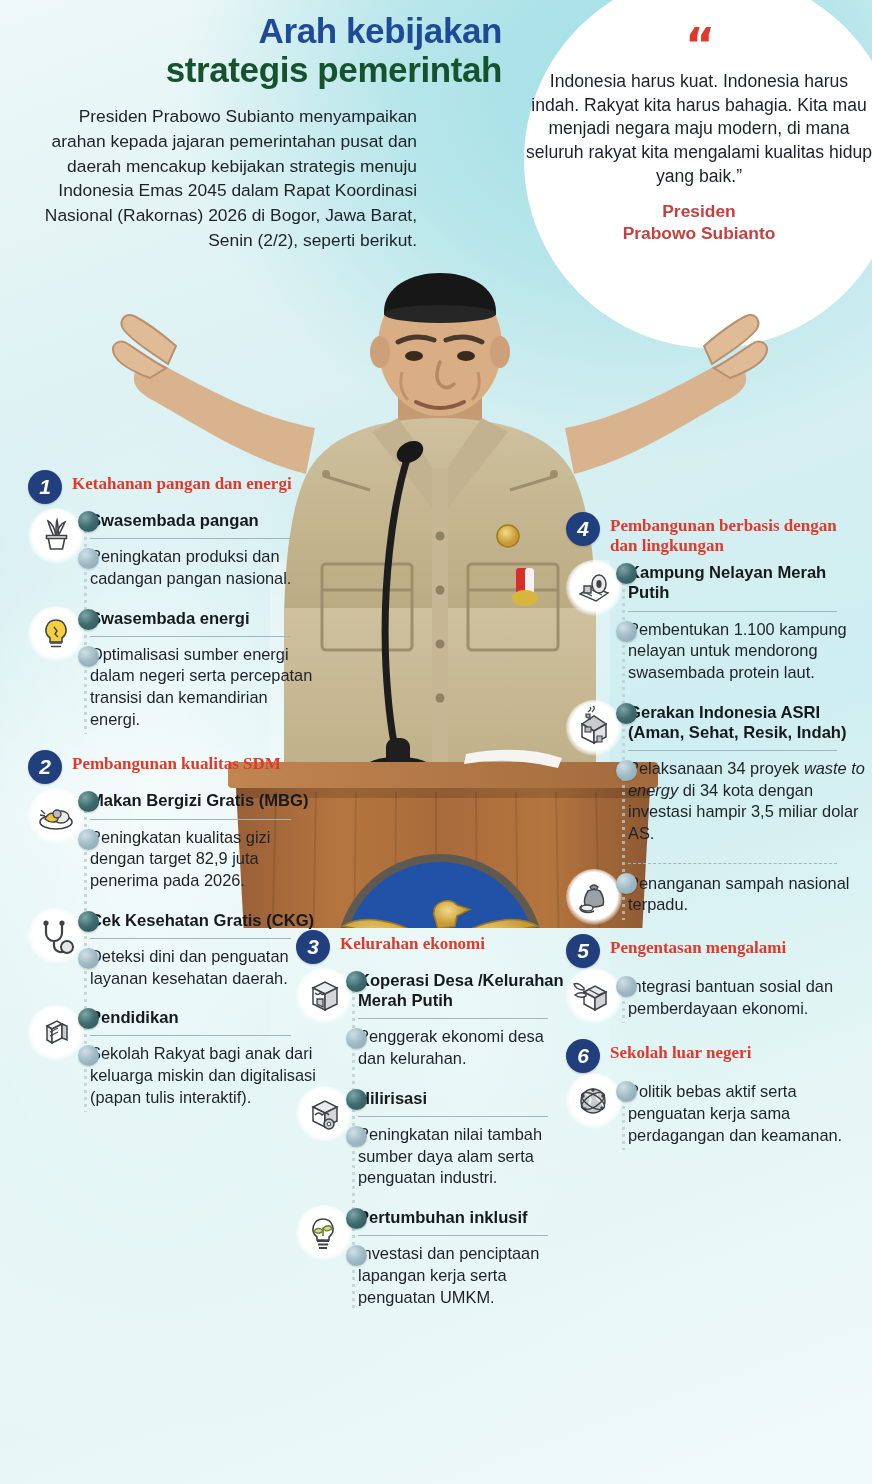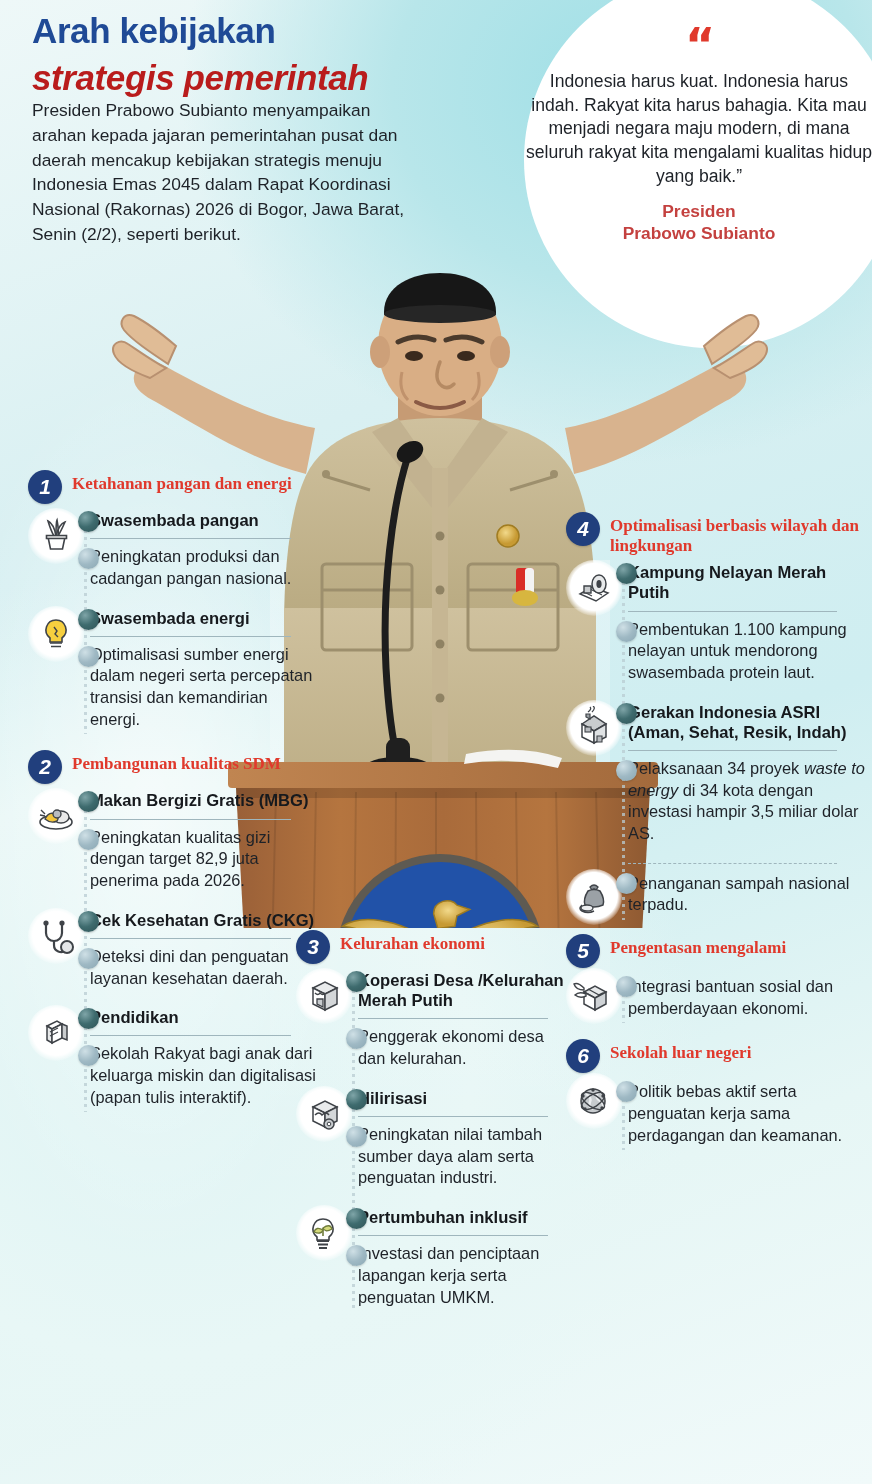--- a/index.html
+++ b/index.html
@@ -34,31 +34,31 @@
       rgba(255,255,255,.95) 0deg 1.1deg, rgba(255,255,255,0) 1.1deg 2.6deg);
     -webkit-mask-image: radial-gradient(circle, transparent 0 45%, #000 47% 50%, transparent 51%);
             mask-image: radial-gradient(circle, transparent 0 45%, #000 47% 50%, transparent 51%);
   }
   .sunburst-core {
     position: absolute; left: 524px; top: -28px; width: 376px; height: 376px;
     border-radius: 50%; background: #ffffff;
   }
 
   
-  .header { position: absolute; left: 32px; top: 12px; width: 470px; }
+  .header { position: absolute; left: 32px; top: 12px; width: 470px; text-align: right; }
   .title-1 {
     font-size: 35px; font-weight: bold; color: #1f4a96; letter-spacing: -.4px;
     line-height: 1.06;
   }
   .title-2 {
-    font-size: 35px; font-weight: bold; color: #b91c1c; letter-spacing: -.4px;
-    line-height: 1.06; margin-top: 10px; font-style: italic;
+    font-size: 35px; font-weight: bold; color: #14532d; letter-spacing: -.4px;
+    line-height: 1.06; margin-top: 2px;
   }
   .intro {
-    margin-top: 2px; font-size: 17.4px; line-height: 1.42; color: #1e2228;
+    margin-top: 16px; font-size: 17.4px; line-height: 1.42; color: #1e2228;
     width: 385px;
   }
 
   
   .quote-block {
     position: absolute; left: 524px; top: 32px; width: 350px;
     text-align: center; z-index: 4;
   }
   .quote-mark {
     display: inline-block; color: #e0392c; font-size: 46px; font-weight: bold;
@@ -480,21 +480,21 @@
       </div>
     </div>
   </div>
 </div>
 
 <div class="col col-right">
 
   <div>
     <div class="sec-head">
       <div class="sec-num">4</div>
-      <div class="sec-title">Optimalisasi berbasis wilayah dan lingkungan</div>
+      <div class="sec-title">Pembangunan berbasis dengan dan lingkungan</div>
     </div>
     <div class="items">
       <div class="rail"></div>
 
       <div class="item">
         <div class="item-icon">
           <svg width="44" height="44" viewBox="0 0 44 44">
             <path d="M8 28 l12 -7 16 6 -12 8 z" fill="#fff" stroke="#3f4348" stroke-width="1.5"></path>
             <path d="M12 26 l8 4 M18 23 l8 4 M24 26 l6 3" stroke="#3f4348" stroke-width="1.1"></path>
             <ellipse cx="27" cy="18" rx="7" ry="9" fill="#e7e9ea" stroke="#3f4348" stroke-width="1.5"></ellipse>

